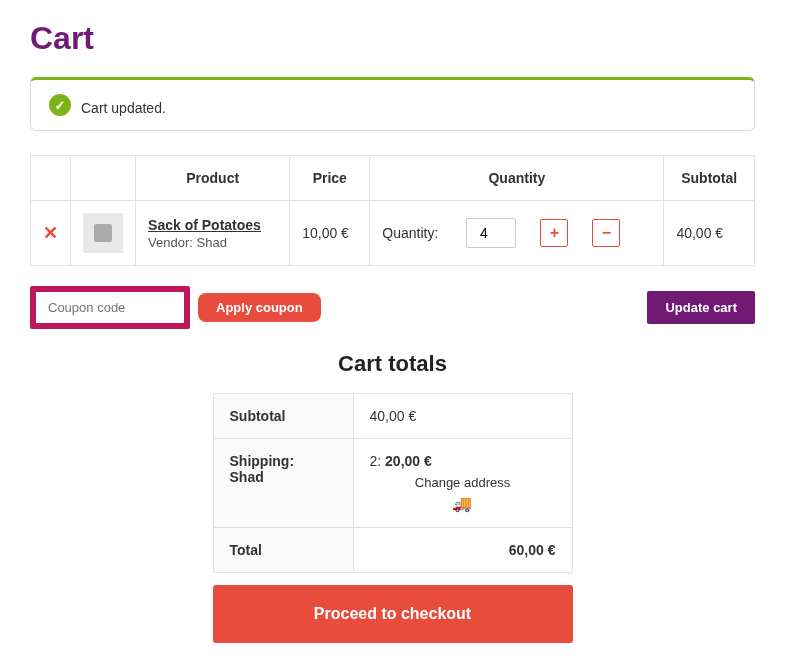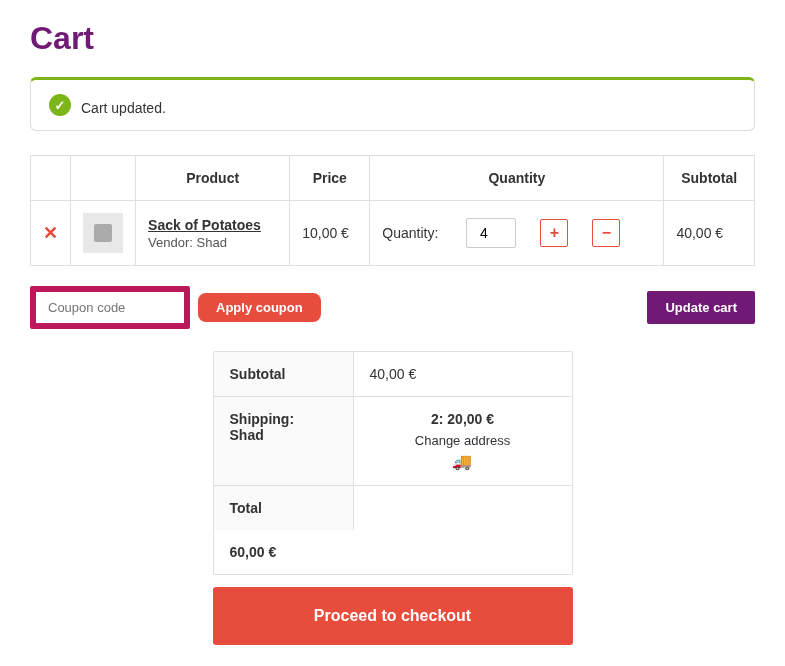--- a/index.html
+++ b/index.html
@@ -214,42 +214,40 @@
       overflow: hidden;
     }
 
     .totals-row {
       display: flex;
       border-bottom: 1px solid #e0e0e0;
     }
 
     .totals-row:last-child {
       border-bottom: none;
-      flex-direction: column;
     }
 
     .totals-label {
       width: 140px;
       padding: 14px 16px;
       font-weight: 600;
       font-size: 14px;
       border-right: 1px solid #e0e0e0;
       background: #fafafa;
     }
 
     .totals-value {
       flex: 1;
       padding: 14px 16px;
       font-size: 14px;
       color: #333;
     }
 
     .totals-value .shipping-amount {
-      font-weight: 700;
-      text-align: center;
+      font-weight: 400;
     }
 
     .totals-value .shipping-info {
       margin-top: 6px;
       font-size: 13px;
       color: #333;
     }
 
     .totals-value .change-address {
       margin-top: 6px;
@@ -271,21 +269,21 @@
       background: #e74c3c;
       color: #ffffff;
       border: none;
       padding: 20px;
       font-size: 16px;
       font-weight: 600;
       cursor: pointer;
       border-radius: 3px;
     }
 
-    .bold { font-weight: 700; }
+    .bold { font-weight: 700; text-align: right; }
   </style>
 </head>
 <body>
 
 <h1>Cart</h1>
 
 <div class="cart-updated-notice">
   <div class="check-circle"></div>
   <span>Cart updated.</span>
 </div>
@@ -336,20 +334,21 @@
 
 <div class="coupon-row">
   <div class="coupon-left">
     <input class="coupon-input" type="text" placeholder="Coupon code" style="">
     <button class="btn-apply">Apply coupon</button>
   </div>
   <button class="btn-update">Update cart</button>
 </div>
 
 <div class="cart-totals-section">
+  <h2 class="cart-totals-title">Cart totals</h2>
 
   <div class="totals-table">
     <div class="totals-row">
       <div class="totals-label">Subtotal</div>
       <div class="totals-value">40,00 €</div>
     </div>
     <div class="totals-row">
       <div class="totals-label">
         <span>Shipping:</span><br>
         <span>Shad</span>

